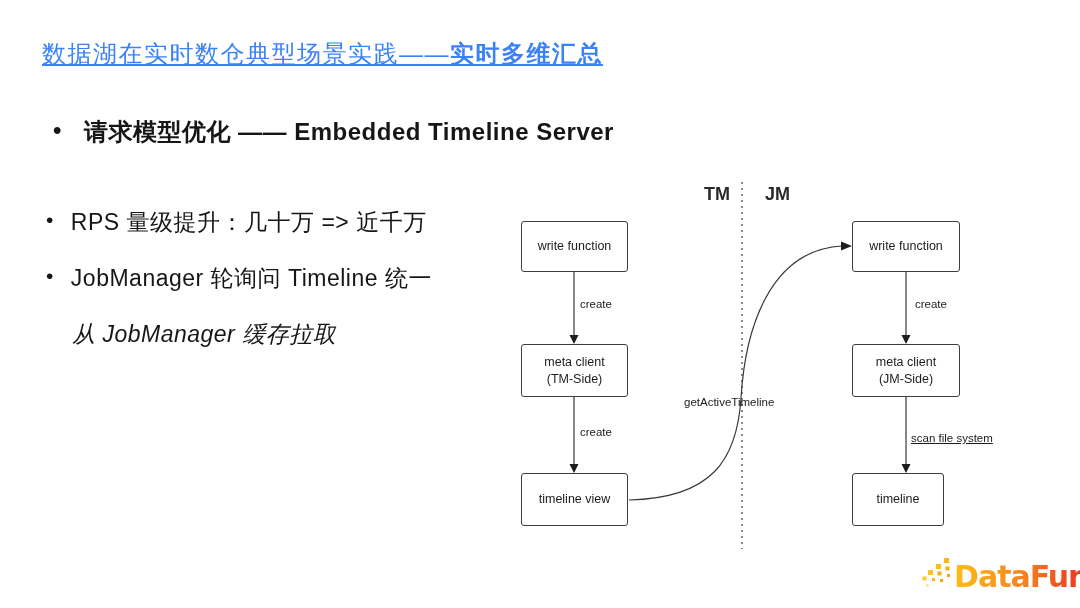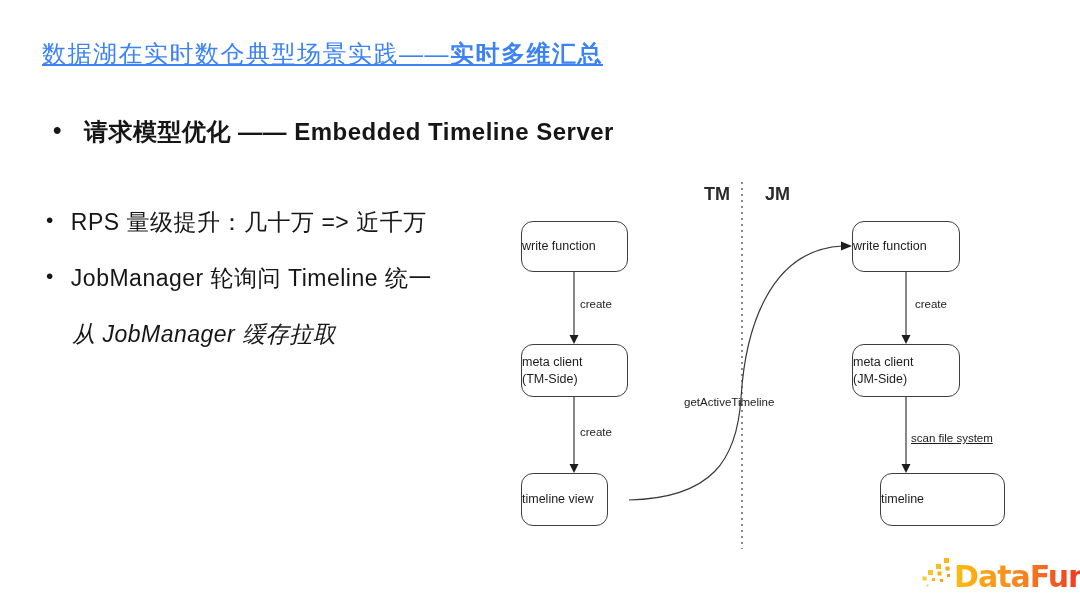--- a/index.html
+++ b/index.html
@@ -30,33 +30,33 @@
   .bullet-item .dot { margin-right:17px; font-size:21px; padding-top:1px; }
   #bullet-item-1 { left:46px; top:207px; }
   #bullet-item-2 { left:46px; top:263px; }
   .bullet-cont { left:72px; top:319px; font-size:23px; letter-spacing:0.5px; white-space:nowrap;font-style:italic; }
 
   
   .dbox {
     position:absolute;
     background:#ffffff;
     border:1.3px solid #3e3e3e;
-    border-radius:12px;
+    border-radius:3px;
     display:flex; flex-direction:column;
-    align-items:flex-start; justify-content:center;
+    align-items:center; justify-content:center;
     font-size:12.5px; line-height:1.35;
     color:#1c1c1c; text-align:center;
     z-index:2;
   }
   #box-tm-write    { left:521px; top:221px; width:107px; height:51px; }
   #box-tm-meta     { left:521px; top:344px; width:107px; height:53px; }
-  #box-tm-timeline { left:521px; top:473px; width:87px; height:53px; }
+  #box-tm-timeline { left:521px; top:473px; width:107px; height:53px; }
   #box-jm-write    { left:852px; top:221px; width:108px; height:51px; }
   #box-jm-meta     { left:852px; top:344px; width:108px; height:53px; }
-  #box-jm-timeline { left:880px; top:473px; width:125px; height:53px; }
+  #box-jm-timeline { left:852px; top:473px; width:92px; height:53px; }
 
   .elabel { position:absolute; font-size:11.5px; color:#1c1c1c; white-space:nowrap; z-index:3; background:transparent; }
   #label-tm-create-1 { left:580px; top:298px; }
   #label-tm-create-2 { left:580px; top:426px; }
   #label-jm-create   { left:915px; top:298px; }
   #label-jm-scan     { left:911px; top:432px;text-decoration:underline; }
   #label-get-active  { left:647px; top:396px;margin-left:37px; }
 
   .lane-label { position:absolute; font-size:18px; font-weight:bold; color:#2a2a2a; z-index:3; }
   #lane-tm { left:704px; top:184px; }

